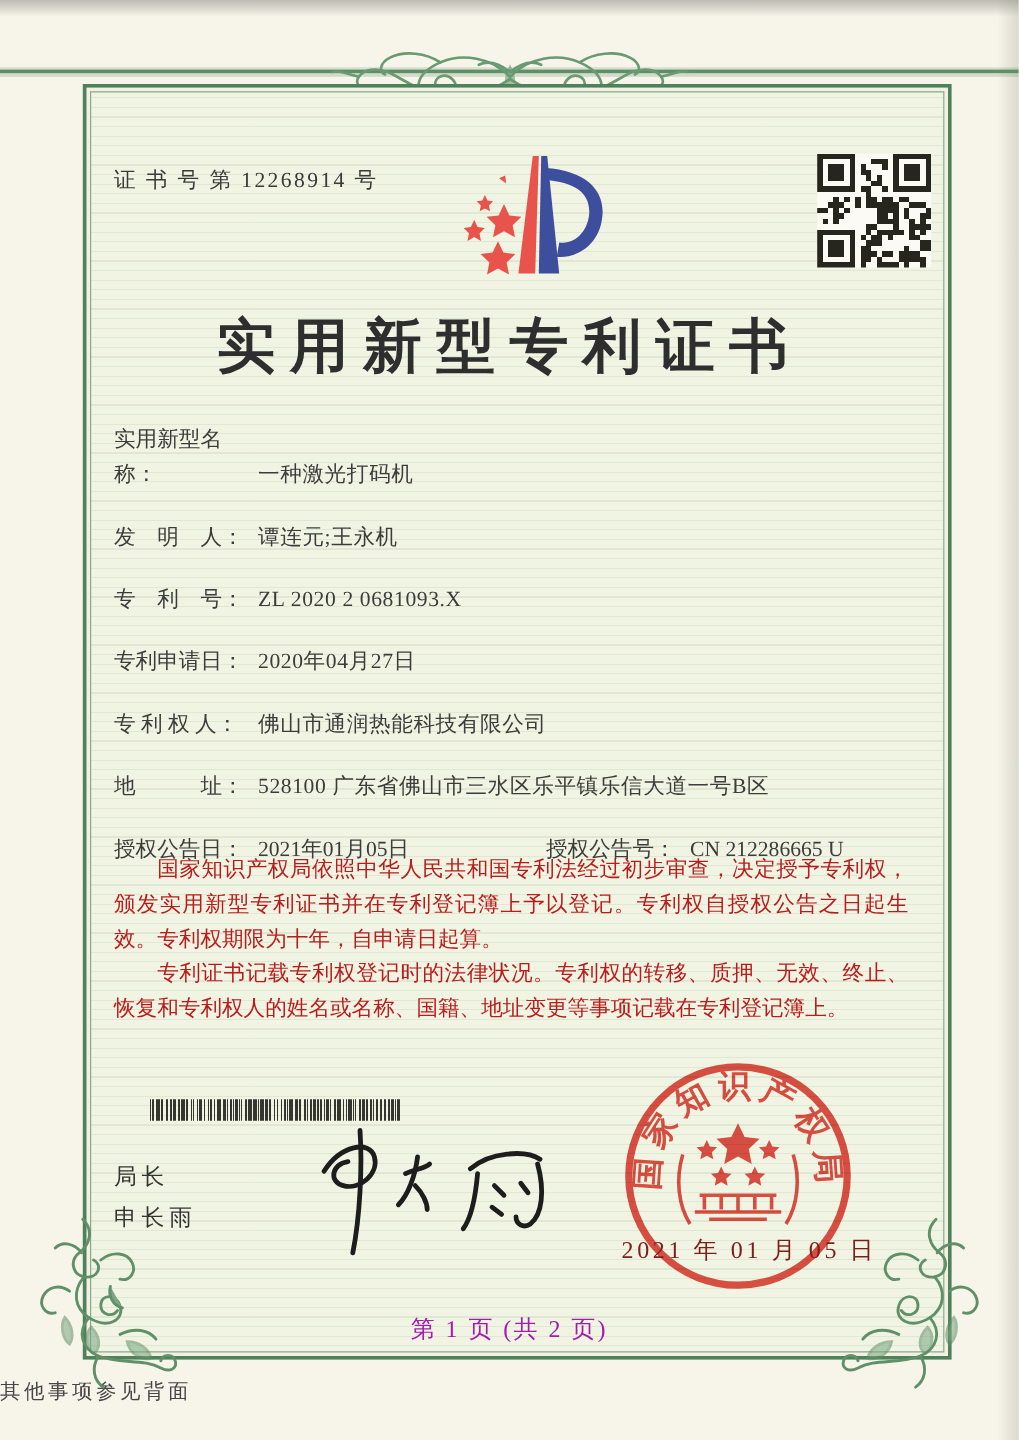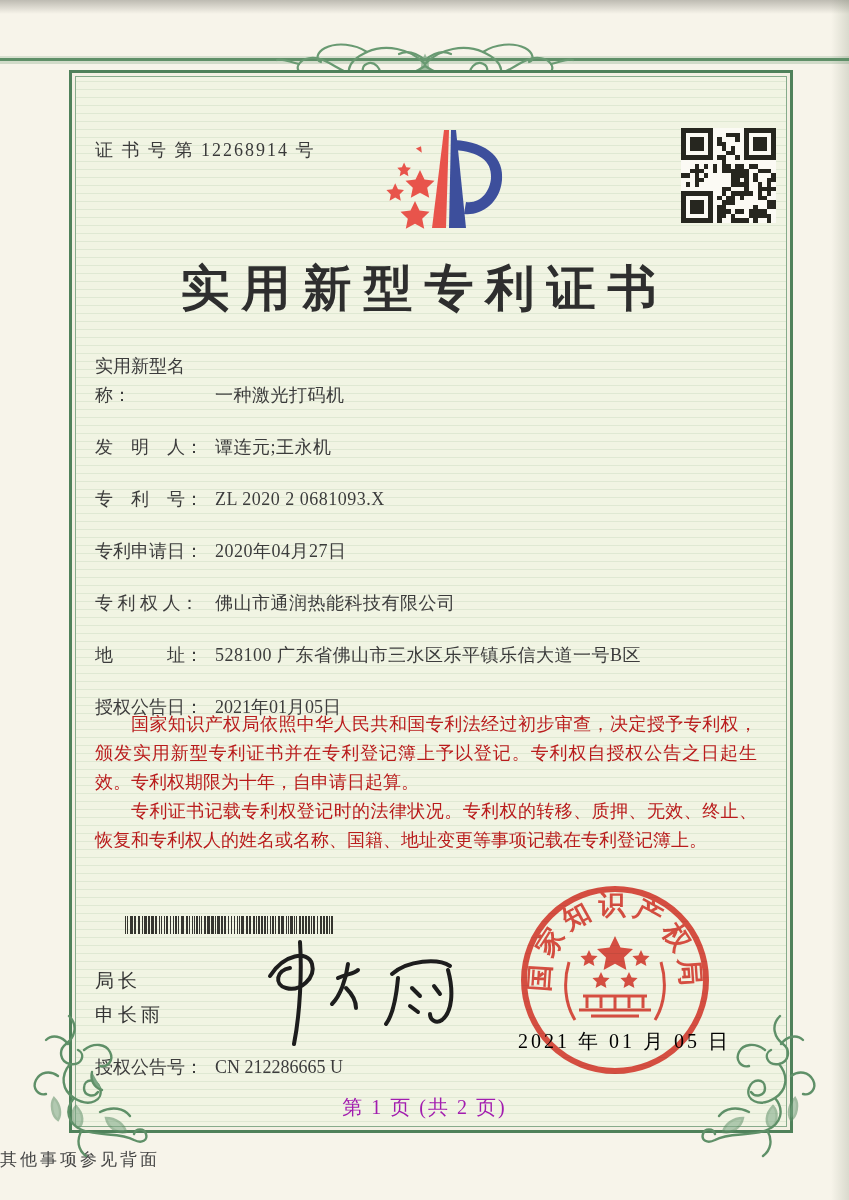--- a/index.html
+++ b/index.html
@@ -37,38 +37,38 @@
   .logo{position:absolute;left:352px;top:116px;}
   .qr{position:absolute;left:681px;top:128px;background:#fbfaf4;}
 
   .title{position:absolute;left:0;top:256px;width:100%;text-align:center;
     font-size:49px;font-weight:600;letter-spacing:12px;color:#2e2e2e;}
 
   .fields{position:absolute;left:95px;top:352px;width:670px;font-size:18px;color:#3c3c3c;}
   .row{display:flex;align-items:flex-end;margin-bottom:23px;line-height:29px;}
   .row .lbl{flex:0 0 120px;}
   .row .val{flex:1;letter-spacing:.5px;}
-  .grant-row{display:flex;line-height:29px;flex-direction:column;}
+  .grant-row{display:flex;line-height:29px;}
   .grant-pair1{flex:0 0 360px;display:flex;}
   .grant-pair2{flex:1;display:flex;}
   .grant-pair1 .lbl,.grant-pair2 .lbl{flex:0 0 120px;}
 
   .paras{position:absolute;left:95px;top:710px;width:662px;font-size:18px;
     line-height:29px;color:#b91c1c;text-align:justify;}
   .paras p{margin:0;text-indent:2em;}
 
   .barcode{position:absolute;left:125px;top:916px;}
 
   .sig-title{position:absolute;left:95px;top:968px;font-size:19px;letter-spacing:4px;color:#333;}
   .sig-name{position:absolute;left:95px;top:1002px;font-size:19px;letter-spacing:4px;color:#333;}
   .signature{position:absolute;left:242px;top:936px;}
 
   .seal{position:absolute;left:513px;top:878px;mix-blend-mode:multiply;}
   .seal-date{position:absolute;left:518px;top:1028px;font-size:20px;letter-spacing:3px;
-    color:#000000;z-index:1;}
+    color:#7f1d1d;z-index:1;}
 
   .footer-page{position:absolute;left:0;top:1094px;width:100%;text-align:center;
     font-size:20px;letter-spacing:2px;color:#a21caf;z-index:2;}
   .back-note{position:absolute;left:0;top:1148px;width:100%;text-align:left;
     font-size:17px;letter-spacing:3px;color:#454545;}
 </style>
 </head>
 <body>
 
 <div class="page">

